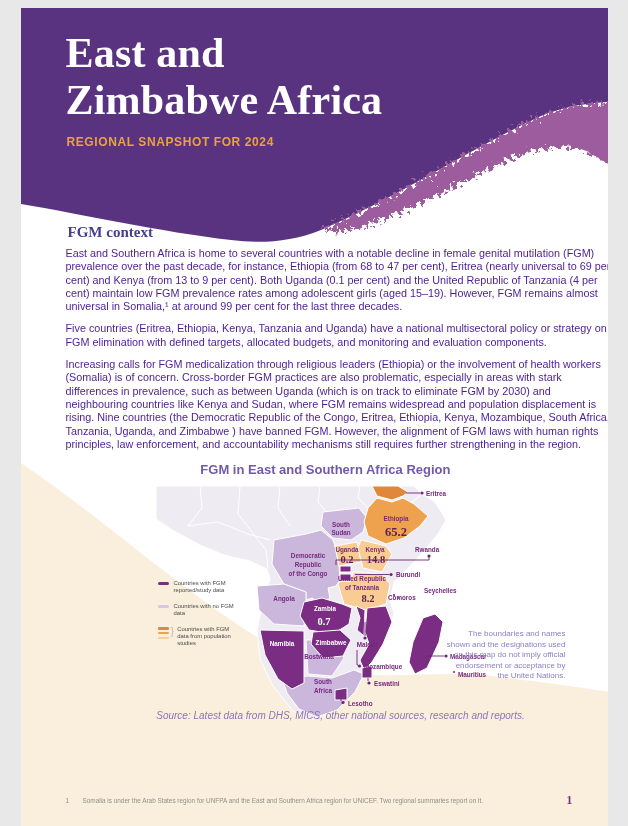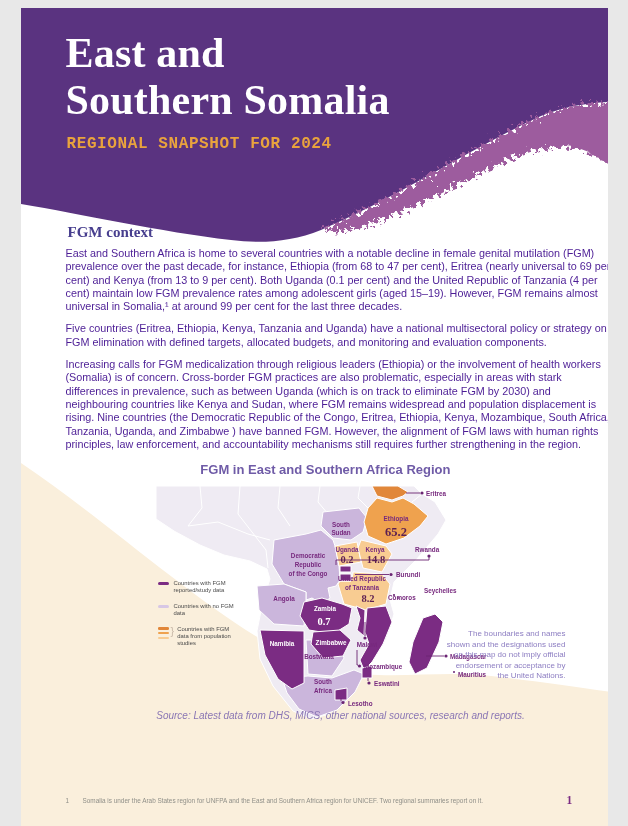--- a/index.html
+++ b/index.html
@@ -10,21 +10,21 @@
   }
   .abs{position:absolute;}
   
   .hdr-title{
     left:45px;top:22px;color:#ffffff;
     font-family:"Liberation Serif",serif;font-weight:700;
     font-size:42px;line-height:47px;letter-spacing:.2px;
   }
   .hdr-sub{
     left:46px;top:127px;color:#E9A33D;font-weight:700;
-    font-size:16px;letter-spacing:.6px;font-family:Liberation Mono, monospace;
+    font-size:12px;letter-spacing:.6px;
   }
   
   .ctx-head{
     left:47px;top:216px;color:#473E8E;
     font-family:"Liberation Serif",serif;font-weight:700;font-size:15px;
   }
   .ctx-body{left:45px;top:239px;width:549px;color:#4c1d95;}
   .ctx-body p{margin:0 0 9px 0;font-size:10.8px;line-height:13.3px;}
   
   .map-title{
@@ -77,21 +77,21 @@
         <feDisplacementMap in="SourceGraphic" in2="n" scale="16"></feDisplacementMap>
       </filter>
     </defs>
     <path d="M0,0 H628 V96 C600,92 560,92 520,108 C450,140 380,188 300,222 C270,234 240,236 210,232 C140,224 60,206 0,196 Z" fill="#5A3380"></path>
     <path d="M300,222 C380,188 450,140 520,108 C560,92 600,92 628,96 L628,214 C615,182 595,158 570,146 C540,132 505,142 470,160 C400,196 335,231 300,222 Z" fill="#9D5C9E" filter="url(#grain)"></path>
     <path d="M628,216 C610,196 596,176 589,166 C600,158 615,155 628,156 Z" fill="#5A3380" filter="url(#grain)"></path>
   </svg>
 
   <div class="abs hdr-title">
     <div>East and</div>
-    <div>Southern Somalia</div>
+    <div>Zimbabwe Africa</div>
   </div>
   <div class="abs hdr-sub">REGIONAL SNAPSHOT FOR 2024</div>
 
   <div class="abs ctx-head">FGM context</div>
   <div class="abs ctx-body">
     <p>East and Southern Africa is home to several countries with a notable decline in female genital mutilation (FGM) prevalence over the past decade, for instance, Ethiopia (from 68 to 47 per cent), Eritrea (nearly universal to 69 per cent) and Kenya (from 13 to 9 per cent). Both Uganda (0.1 per cent) and the United Republic of Tanzania (4 per cent) maintain low FGM prevalence rates among adolescent girls (aged 15–19). However, FGM remains almost universal in Somalia,¹ at around 99 per cent for the last three decades.</p>
     <p>Five countries (Eritrea, Ethiopia, Kenya, Tanzania and Uganda) have a national multisectoral policy or strategy on FGM elimination with defined targets, allocated budgets, and monitoring and evaluation components.</p>
     <p>Increasing calls for FGM medicalization through religious leaders (Ethiopia) or the involvement of health workers (Somalia) is of concern. Cross-border FGM practices are also problematic, especially in areas with stark differences in prevalence, such as between Uganda (which is on track to eliminate FGM by 2030) and neighbouring countries like Kenya and Sudan, where FGM remains widespread and population displacement is rising. Nine countries (the Democratic Republic of the Congo, Eritrea, Ethiopia, Kenya, Mozambique, South Africa, Tanzania, Uganda, and Zimbabwe ) have banned FGM. However, the alignment of FGM laws with human rights principles, law enforcement, and accountability mechanisms still requires further strengthening in the region.</p>
   </div>
 

